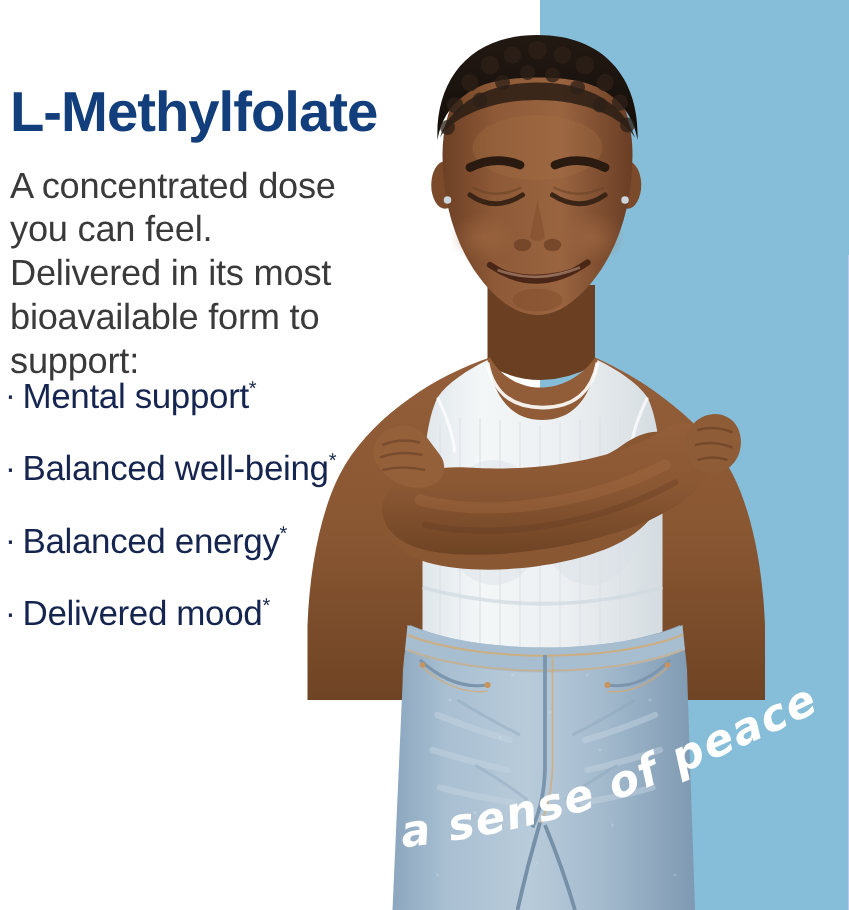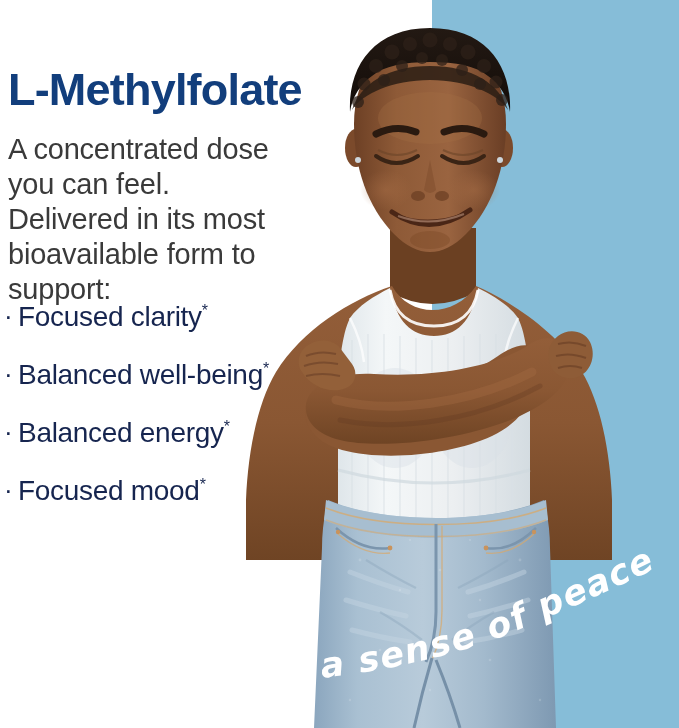--- a/index.html
+++ b/index.html
@@ -399,33 +399,33 @@
   </div>
 
   <div class="text-col">
     <h1 class="headline">L-Methylfolate</h1>
 
     <p class="subcopy">A concentrated dose you can feel. Delivered in its most bioavailable form to support:</p>
 
     <ul class="bullets">
       <li class="bullet-item">
         <span class="bullet-dot">·</span>
-        <span class="bullet-text"><span>Focused clarity</span><span class="star">*</span></span>
+        <span class="bullet-text"><span>Mental support</span><span class="star">*</span></span>
       </li>
       <li class="bullet-item">
         <span class="bullet-dot">·</span>
         <span class="bullet-text"><span>Balanced well-being</span><span class="star">*</span></span>
       </li>
       <li class="bullet-item">
         <span class="bullet-dot">·</span>
         <span class="bullet-text"><span>Balanced energy</span><span class="star">*</span></span>
       </li>
       <li class="bullet-item">
         <span class="bullet-dot">·</span>
-        <span class="bullet-text"><span>Focused mood</span><span class="star">*</span></span>
+        <span class="bullet-text"><span>Delivered mood</span><span class="star">*</span></span>
       </li>
     </ul>
   </div>
 
   <div class="script-wrap">
     <svg width="350" height="140" viewBox="0 0 350 140" xmlns="http://www.w3.org/2000/svg">
       <defs>
         <path id="scriptPath" d="M4 118 Q120 104 200 70 Q280 36 330 12" fill="none"></path>
       </defs>
       <text class="script-text" fill="#ffffff">

